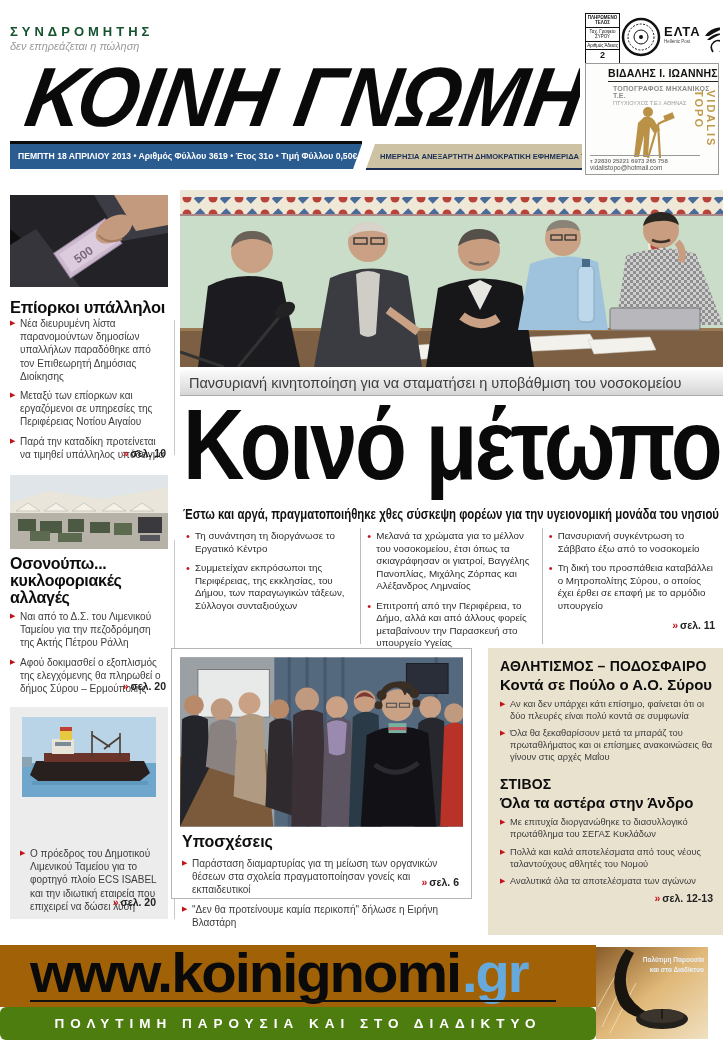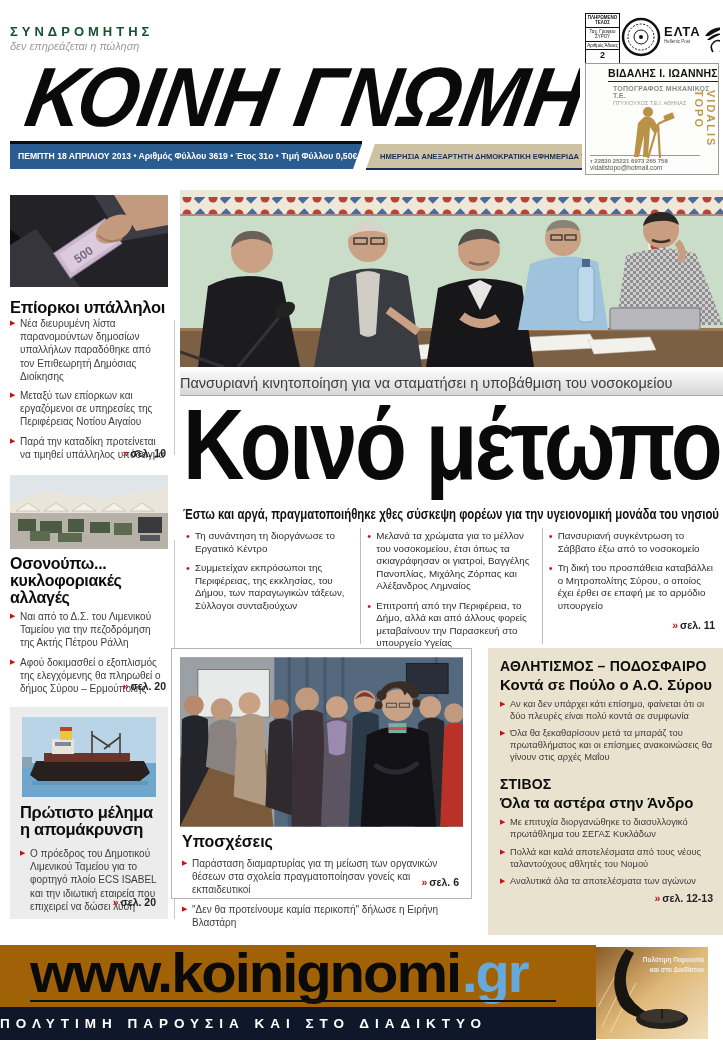--- a/index.html
+++ b/index.html
@@ -45,21 +45,21 @@
               font-size:10px;line-height:1.32;color:#3c3c3c;}
   ul.blist .mk{position:absolute;left:0;top:1px;color:#c41219;font-size:7px;}
   .pref{font-size:10.5px;font-weight:bold;color:#222;text-align:right;}
   .pref .pa{color:#c41219;font-weight:bold;letter-spacing:-1px;}
   .graybox{left:10px;top:707px;width:158px;height:212px;background:#ececec;}
   .vdiv{width:1px;background:#c9c9c9;}
 
   
   .kicker{left:180px;top:370px;width:543px;height:26px;
           background:linear-gradient(#fbfbfb,#d6d6d6);border-bottom:1px solid #aaa;
-          font-size:14.5px;color:#3e3e3e;line-height:26px;box-sizing:border-box;white-space:nowrap;}
+          font-size:14.5px;color:#3e3e3e;line-height:26px;padding-left:9px;box-sizing:border-box;white-space:nowrap;}
   .mainbullets{left:180px;top:528px;width:543px;height:116px;display:flex;}
   .mcol{flex:1;padding:2px 8px 0 6px;box-sizing:border-box;}
   .mcol + .mcol{border-left:1px solid #bbb;}
   ul.dotlist{list-style:none;margin:0;padding:0;}
   ul.dotlist li{position:relative;padding-left:9px;margin-bottom:7px;font-size:9.8px;line-height:1.28;color:#2e2e2e;font-weight:500;}
   ul.dotlist .mk{position:absolute;left:0;top:-1px;color:#c41219;font-size:11px;}
 
   
   .midbox{left:171px;top:648px;width:301px;height:251px;border:1px solid #b5b5b5;box-sizing:border-box;background:#fff;}
   .midbox .ph{position:absolute;left:8px;top:8px;width:283px;height:170px;}
@@ -70,22 +70,22 @@
   
   .sports{left:488px;top:648px;width:235px;height:287px;background:#e9e2cf;box-sizing:border-box;padding:10px 10px 8px 12px;overflow:hidden;}
   .sp-label{font-size:14px;font-weight:bold;color:#0d0d0d;letter-spacing:0.2px;}
   .sp-title{font-size:15px;font-weight:bold;color:#0d0d0d;margin:2px 0 5px 0;}
   .sports ul.blist li{font-size:9.3px;margin-bottom:5px;line-height:1.3;}
   .sp-gap{height:8px;}
   .sports .pref{margin-top:4px;}
 
   
   .foot-url{left:0;top:945px;width:596px;height:62px;background:#a16207;}
-  .foot-bar{left:0;top:1007px;width:596px;height:33px;background:#0f172a;color:#fff;
-            font-size:13.5px;font-weight:bold;letter-spacing:6px;line-height:33px;white-space:nowrap;}
+  .foot-bar{left:0;top:1007px;width:596px;height:33px;background:#4d7c0f;color:#fff;
+            font-size:13.5px;font-weight:bold;letter-spacing:6px;text-align:center;line-height:33px;white-space:nowrap;border-radius:6px;}
   .foot-img{left:596px;top:947px;width:112px;height:92px;}
   .promo-txt{position:absolute;right:4px;top:8px;text-align:right;color:#e8f0fa;font-size:6.5px;font-weight:bold;line-height:1.5;}
 
   svg text{font-family:"Liberation Sans","DejaVu Sans",sans-serif;}
 </style>
 </head>
 <body>
 
 <div class="page">
 
@@ -224,21 +224,20 @@
       <rect x="38" y="10" width="12" height="4" fill="#c04030"></rect>
       <g stroke="#4a3a32" stroke-width="1.6">
           <line x1="70" y1="40" x2="70" y2="14"></line>
           <line x1="70" y1="18" x2="88" y2="30"></line>
           <line x1="98" y1="40" x2="98" y2="16"></line>
           <line x1="98" y1="20" x2="82" y2="32"></line>
         </g>
       <rect x="10" y="64" width="116" height="4" fill="#5a92b8" opacity="0.7"></rect>
       <rect x="0" y="40" width="10" height="10" fill="#8aa4b4"></rect>
     </svg>
-    <div class="abs lcol-title" style="left:10px;top:97px;width:140px;font-size:16.5px;">Πρώτιστο μέλημα η απομάκρυνση</div>
     <ul class="blist abs" style="left:10px;top:140px;width:138px;">
       <li><span class="mk">▶</span><span>Ο πρόεδρος του Δημοτικού Λιμενικού Ταμείου για το φορτηγό πλοίο ECS ISABEL και την ιδιωτική εταιρεία που επιχειρεί να δώσει λύση</span></li>
     </ul>
     <div class="abs pref" style="right:12px;bottom:11px;">
       <span class="pa">»</span>
       <span>σελ. 20</span>
     </div>
   </div>
 
   <div class="abs vdiv" style="left:174px;top:320px;height:135px;"></div>

